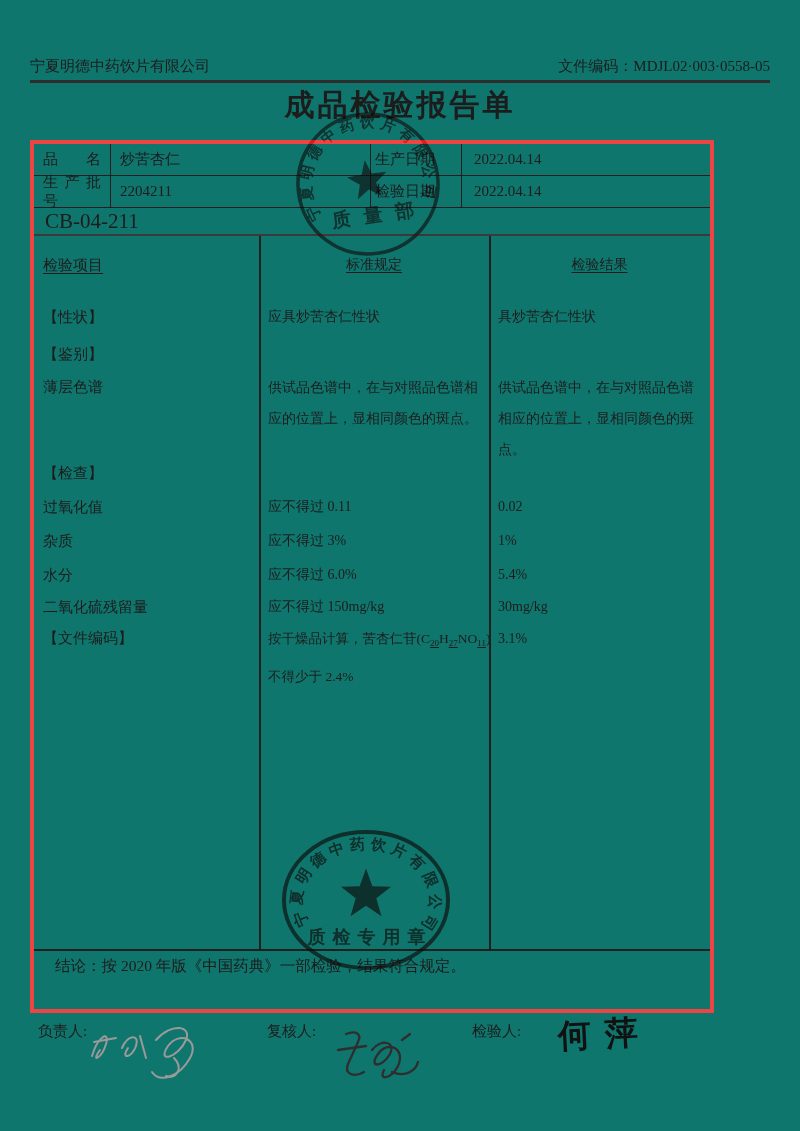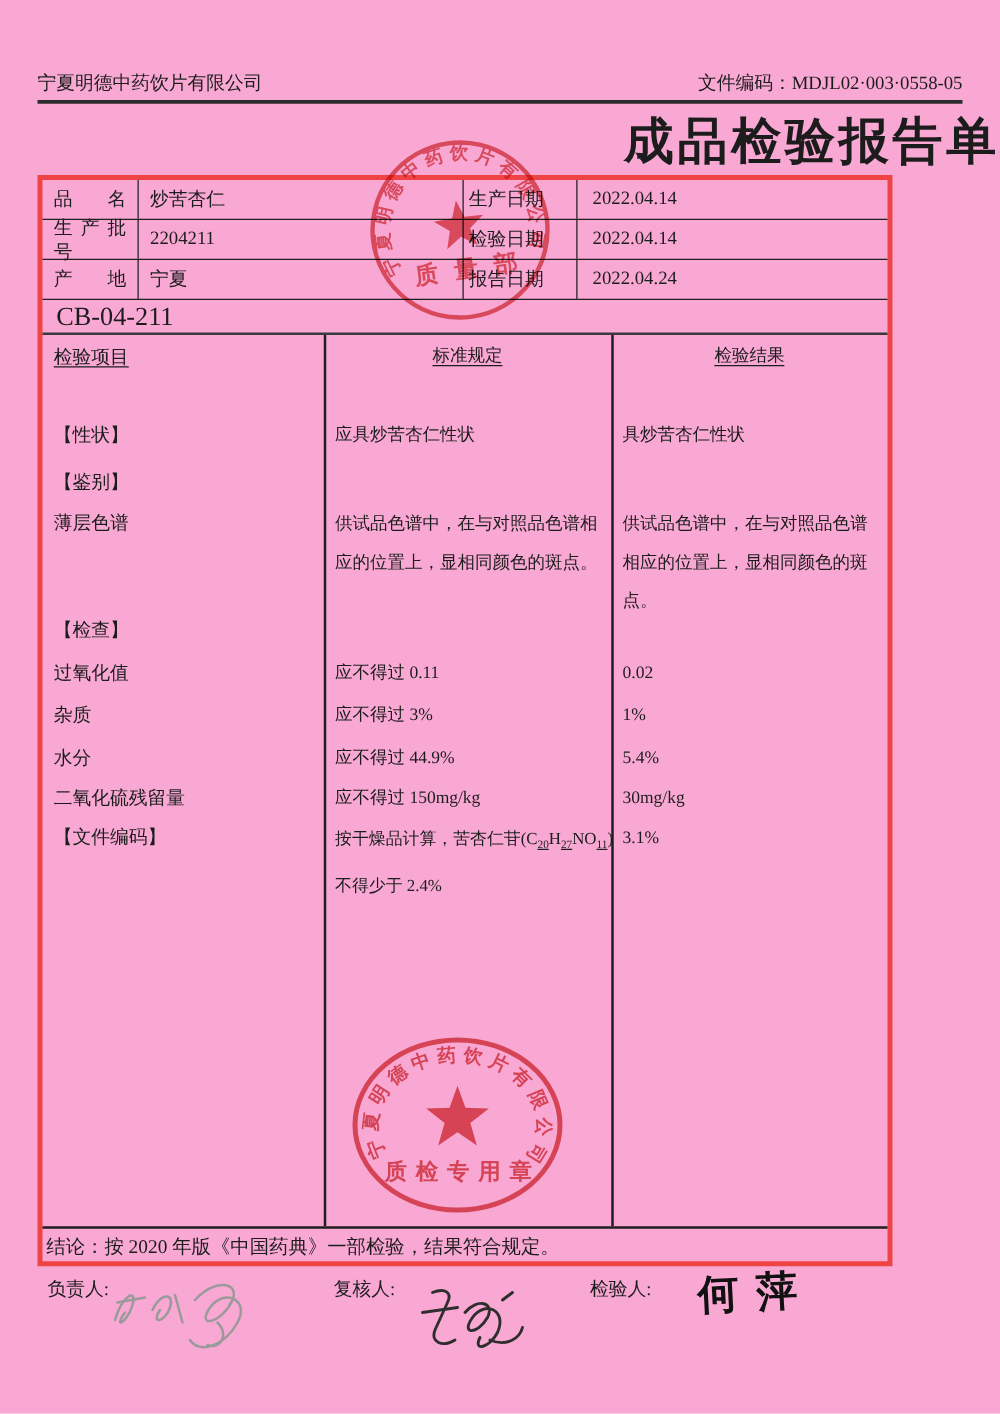--- a/index.html
+++ b/index.html
@@ -2,28 +2,28 @@
 <html><head>
 <meta charset="utf-8">
 <style>
   * { box-sizing: border-box; margin: 0; padding: 0; }
   html, body { background: #ffffff; }
   body {
     width: 800px; height: 1131px;
     font-family: "Liberation Serif", "DejaVu Serif", serif;
     color: #1c1c1c;
   }
-  .page { position: relative; width: 800px; height: 1131px; background: #f9a8d4; overflow: hidden; }
+  .page { position: relative; width: 800px; height: 1131px; background: #0f766e; overflow: hidden; }
 
   
   .hdr { position: absolute; top: 57px; left: 30px; width: 740px;
          display: flex; justify-content: space-between; font-size: 15px; }
   .hdr-rule { position: absolute; top: 80px; left: 30px; width: 740px; height: 3px; background: #2d2d2d; }
-  .doc-title { position: absolute; top: 85px; left: 0; width: 100%; text-align: right;
-               font-size: 40px; font-weight: bold; letter-spacing: 3px; }
+  .doc-title { position: absolute; top: 85px; left: 0; width: 100%; text-align: center;
+               font-size: 30px; font-weight: bold; letter-spacing: 3px; }
 
   
   .rtable { position: absolute; top: 140px; left: 30px; width: 684px; height: 873px;
             border: 4px solid #ef4444; background: transparent; }
   .irow { display: flex; height: 32px; border-bottom: 1px solid #1f1f1f; }
   .ic { display: flex; align-items: center; padding: 0 9px; font-size: 15px; border-right: 1px solid #1f1f1f; }
   .ic-label { width: 77px; }
   .ic-label span { display: block; width: 100%; text-align: justify; text-align-last: justify; }
   .ic-value { width: 260px; }
   .ic-dlabel { width: 91px; padding: 0 4px; }
@@ -34,29 +34,29 @@
 
   
   .main { position: relative; height: 713px; }
   .vline { position: absolute; top: 0; bottom: 0; width: 2px; background: #1f1f1f; }
   .vline.v1 { left: 225px; } .vline.v2 { left: 455px; }
   .mrow { display: flex; }
   .mc { padding: 0 9px; font-size: 14px; }
   .mc1 { width: 225px; font-size: 15px; }
   .mc2 { width: 230px; }
   .mc3 { flex: 1; }
-  .mh { padding-top: 8px; font-size: 15px; }
+  .mh { padding-top: 20px; font-size: 15px; }
   .mh .u { text-decoration: underline; text-underline-offset: 3px; }
   .tc { text-align: center; }
   .para { line-height: 31px; padding-top: 2px; }
   .blk { display: block; }
   sub { font-size: 9px; vertical-align: -3px; text-decoration: underline; }
 
   
-  .crow { height: 32px; border-top: 2px solid #1f1f1f; padding: 0 3px;
+  .crow { height: 32px; border-top: 2px solid #1f1f1f; padding: 0 21px;
           font-size: 15.5px; line-height: 29px; }
 
   
   .signs { position: absolute; top: 1022px; left: 30px; width: 740px; height: 80px; font-size: 15px; }
   .slabel { position: absolute; top: 0; }
   .sl1 { left: 8px; } .sl2 { left: 237px; } .sl3 { left: 442px; }
   .sig-svg { position: absolute; }
   .sig1 { left: 52px; top: -8px; }
   .sig2 { left: 292px; top: -2px; }
   .sig-name { position: absolute; left: 528px; top: -10px; font-size: 33px; font-weight: bold;
@@ -91,28 +91,20 @@
       <div class="ic ic-date">2022.04.14</div>
     </div>
     <div class="irow">
       <div class="ic ic-label">
           <span>生产批号</span>
         </div>
       <div class="ic ic-value">2204211</div>
       <div class="ic ic-dlabel">检验日期</div>
       <div class="ic ic-date">2022.04.14</div>
     </div>
-    <div class="irow">
-      <div class="ic ic-label">
-          <span>产地</span>
-        </div>
-      <div class="ic ic-value">宁夏</div>
-      <div class="ic ic-dlabel">报告日期</div>
-      <div class="ic ic-date">2022.04.24</div>
-    </div>
     <div class="irow4">
       <div class="r4-value">CB-04-211</div>
     </div>
 
     <div class="main">
       <div class="vline v1"></div>
       <div class="vline v2"></div>
 
       <div class="mrow mh" style="height:66px">
         <div class="mc mc1"><span class="u">检验项目</span></div>
@@ -151,21 +143,21 @@
       </div>
 
       <div class="mrow" style="height:34px;line-height:34px">
         <div class="mc mc1">杂质</div>
         <div class="mc mc2">应不得过 3%</div>
         <div class="mc mc3">1%</div>
       </div>
 
       <div class="mrow" style="height:34px;line-height:34px">
         <div class="mc mc1">水分</div>
-        <div class="mc mc2">应不得过 44.9%</div>
+        <div class="mc mc2">应不得过 6.0%</div>
         <div class="mc mc3">5.4%</div>
       </div>
 
       <div class="mrow" style="height:30px;line-height:30px">
         <div class="mc mc1">二氧化硫残留量</div>
         <div class="mc mc2">应不得过 150mg/kg</div>
         <div class="mc mc3">30mg/kg</div>
       </div>
 
       <div class="mrow" style="height:74px;line-height:33px">

